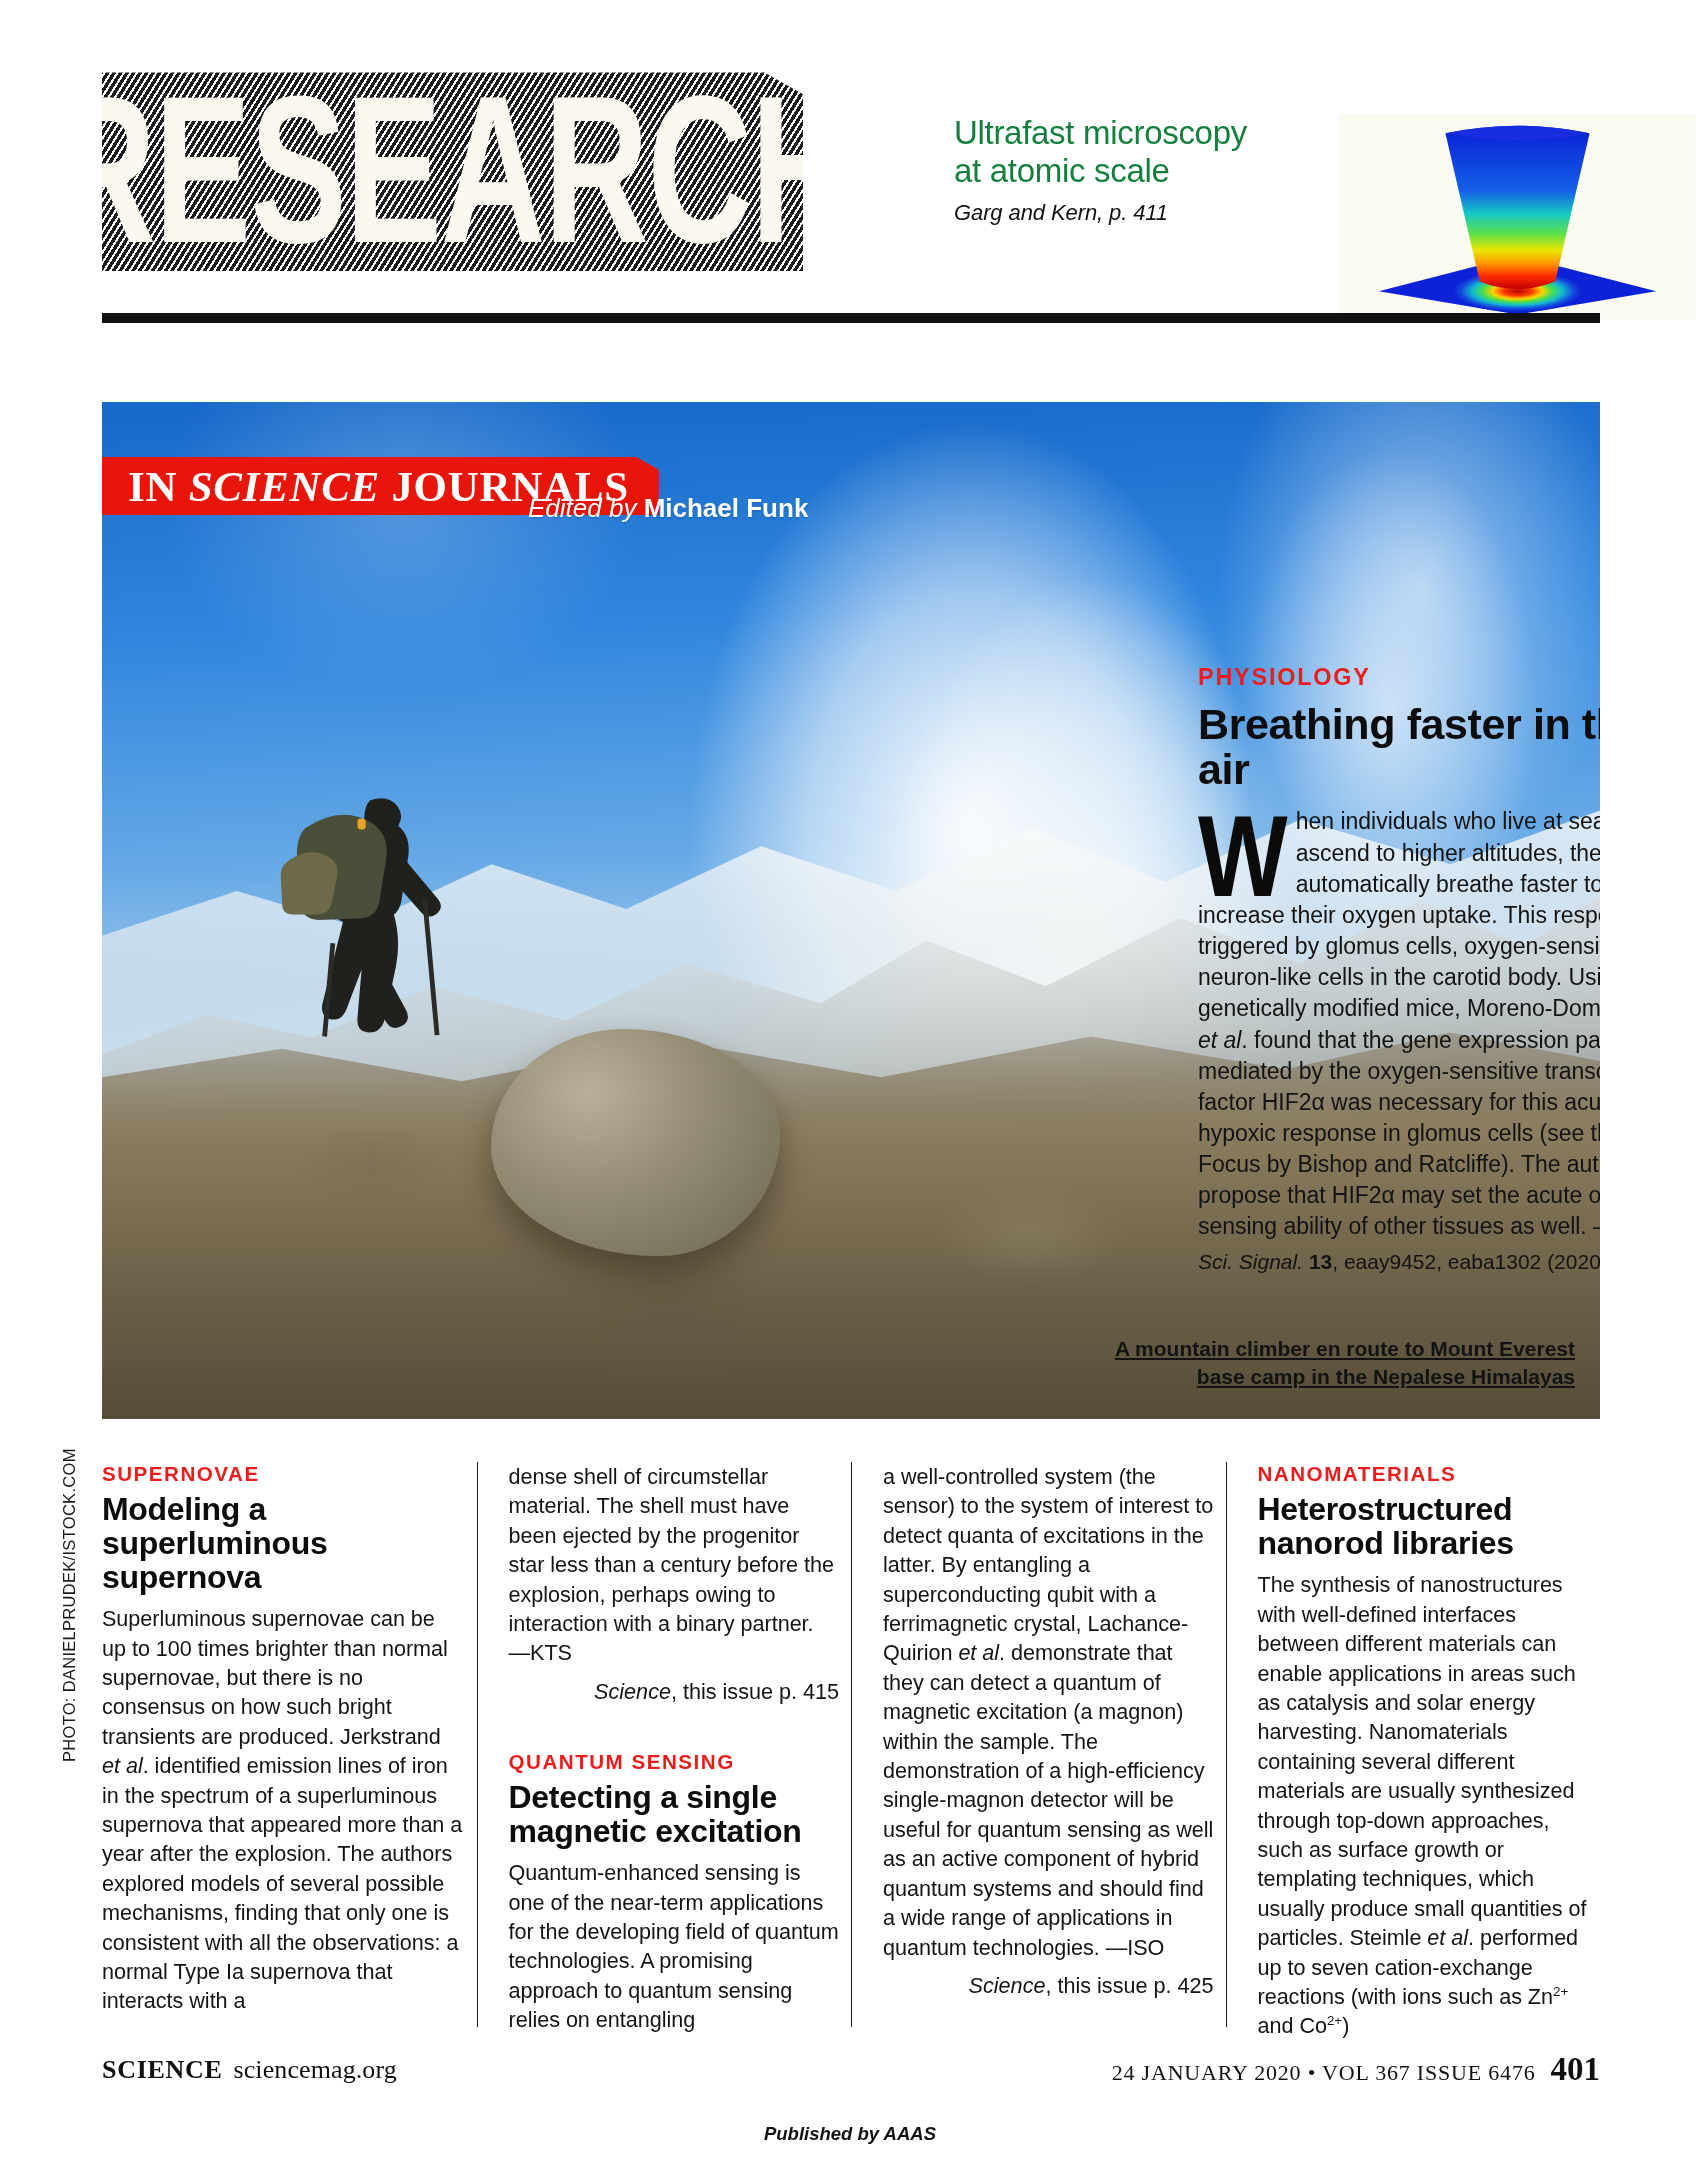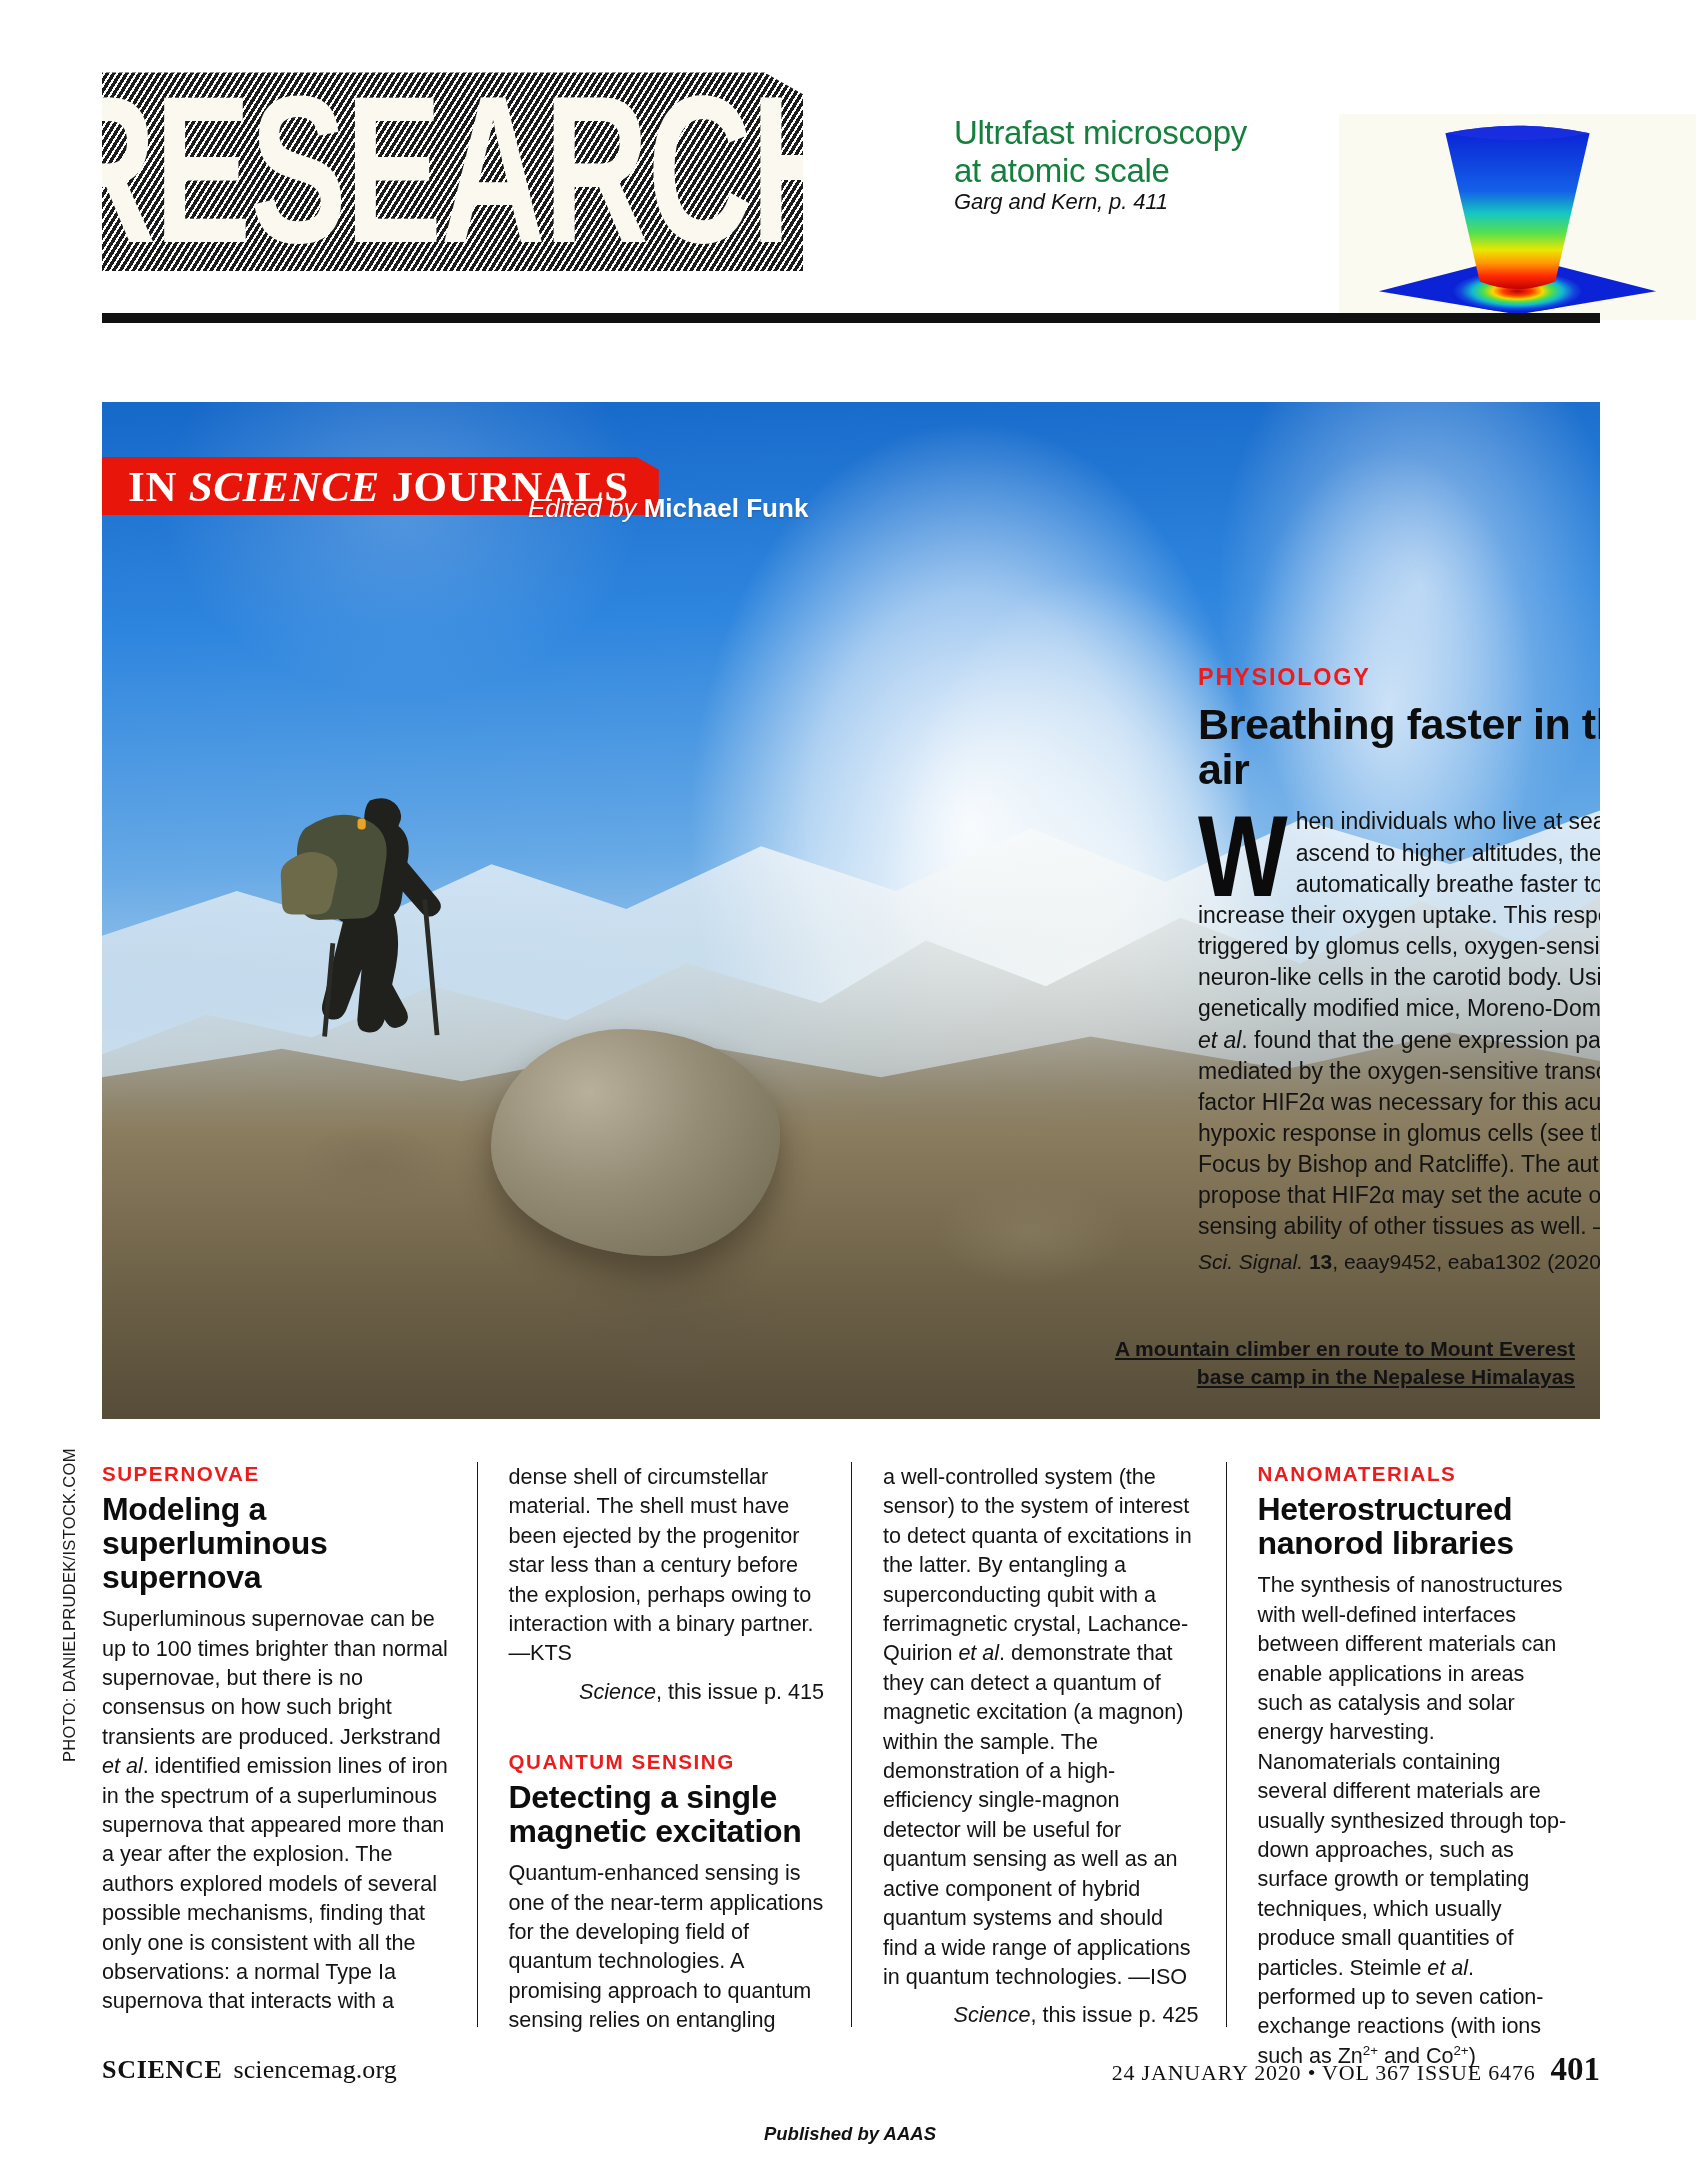--- a/index.html
+++ b/index.html
@@ -60,20 +60,21 @@
     left: 852px; top: 54px;
     width: 371px;
   }
   .promo-line {
     color: #15803d;
     font-size: 33px;
     line-height: 1.14;
     letter-spacing: -0.3px;
   }
   .promo-cite {
+    margin-top: 11px;
     font-style: italic;
     font-size: 22px;
     color: #111;
     letter-spacing: -0.1px;
   }
 
   .thumb {
     position: absolute;
     left: 1237px; top: 54px;
     width: 357px; height: 206px;
@@ -250,21 +251,21 @@
 
   
   .cols {
     position: absolute;
     left: 102px; top: 1462px;
     width: 1498px; height: 570px;
     display: flex;
   }
   .col {
     width: 25%;
-    padding-right: 27px;
+    padding-right: 12px;
     position: relative;
   }
   .col + .col { padding-left: 32px; }
   .col + .col::before {
     content: "";
     position: absolute;
     left: 0; top: 0; bottom: 5.5px;
     width: 1.4px;
     background: #1a1a1a;
   }

